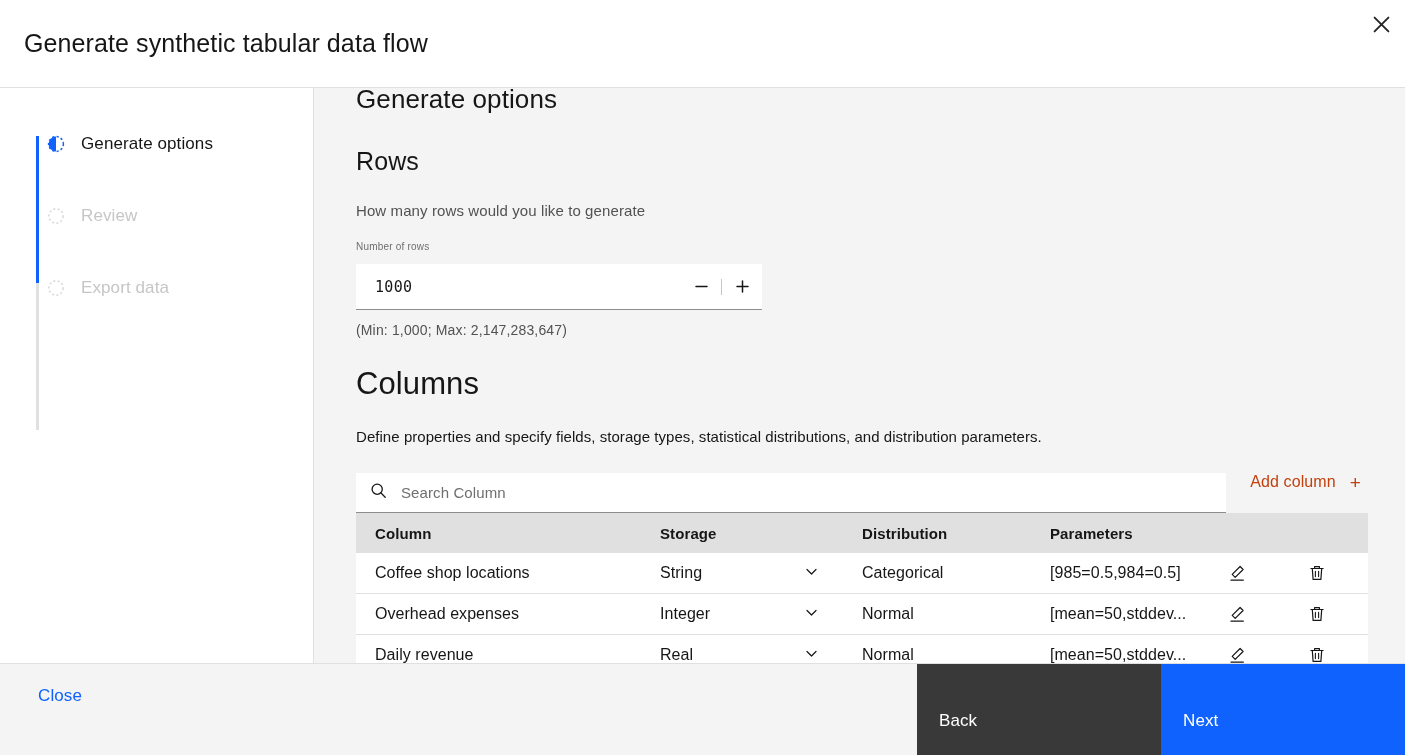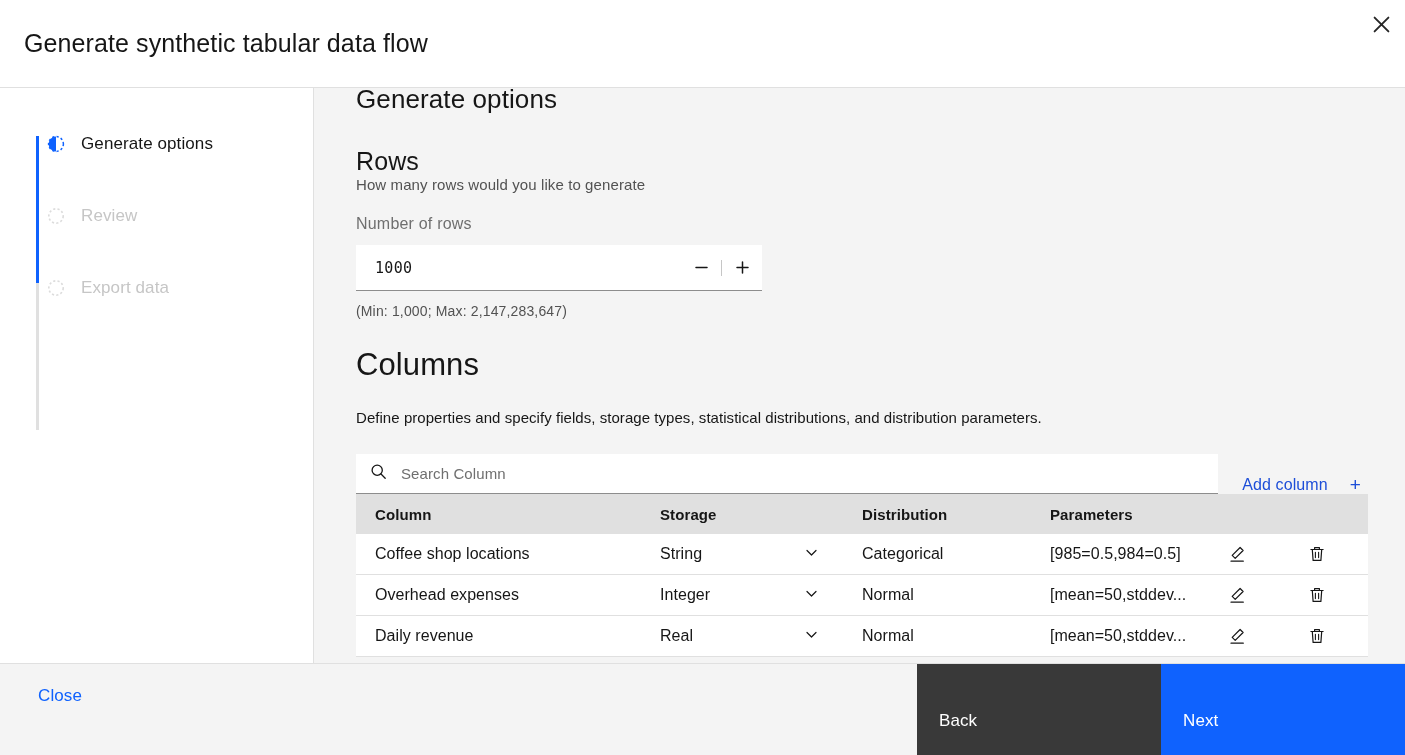--- a/index.html
+++ b/index.html
@@ -139,24 +139,25 @@
   h2.heading-rows {
     font-size: 25px;
     font-weight: 400;
     color: #161616;
     margin-top: 32px;
     letter-spacing: 0.1px;
   }
   .help-text {
     font-size: 15px;
     color: #525252;
+    margin-top: 26px;
     letter-spacing: 0.1px;
   }
   .field-label {
-    font-size: 16px;
+    font-size: 10px;
     color: #6f6f6f;
     margin-top: 22px;
     letter-spacing: 0.2px;
   }
 
   
   .number-input {
     width: 406px;
     height: 46px;
     margin-top: 12px;
@@ -239,27 +240,27 @@
     font-size: 15px;
     color: #161616;
     padding-left: 14px;
     letter-spacing: 0.1px;
   }
   .search-box input::placeholder { color: #6f6f6f; }
   .add-column-btn {
     background: transparent;
     border: none;
     cursor: pointer;
-    color: #1d4ed8;
+    color: #c2410c;
     font-family: "Liberation Sans", sans-serif;
     font-size: 16px;
     letter-spacing: 0.1px;
     display: flex;
-    align-items: flex-end;
-    gap: 22px;
+    align-items: flex-start;
+    gap: 14px;
     padding: 0 6px 0 24px;
     height: 40px;
   }
   .add-plus { font-size: 19px; line-height: 1; }
 
   
   .table-wrap {
     margin-top: 0;
     background: #ffffff;
     width: 1012px;

